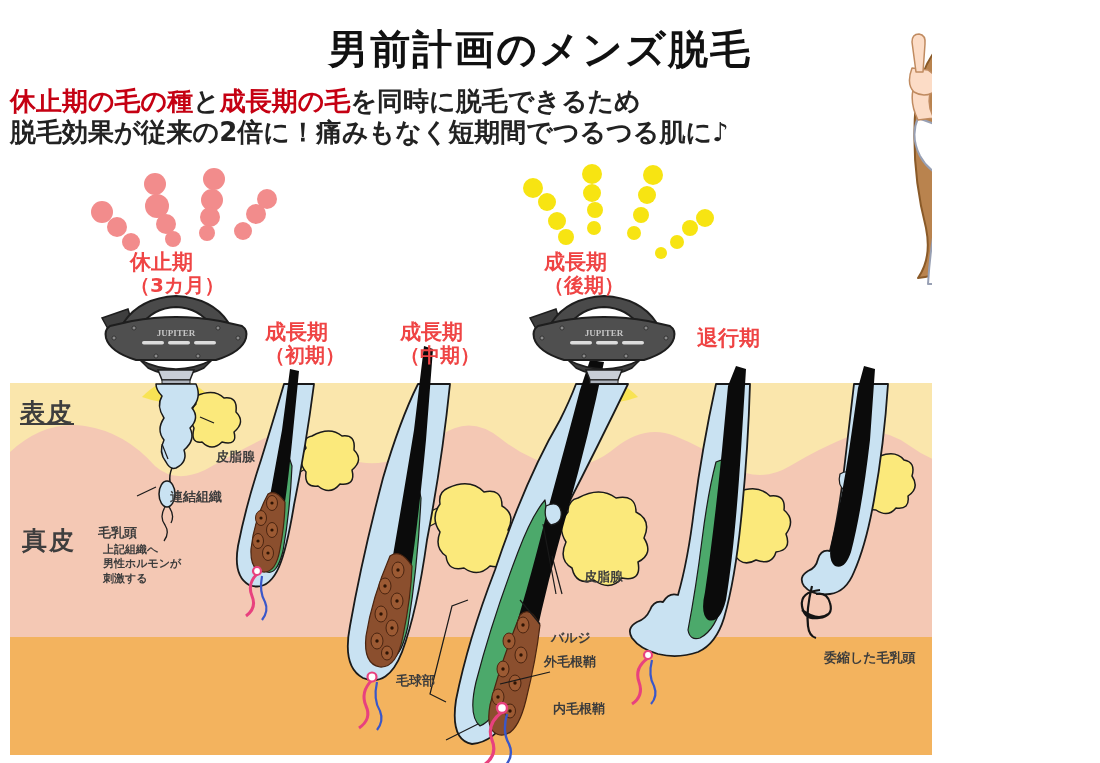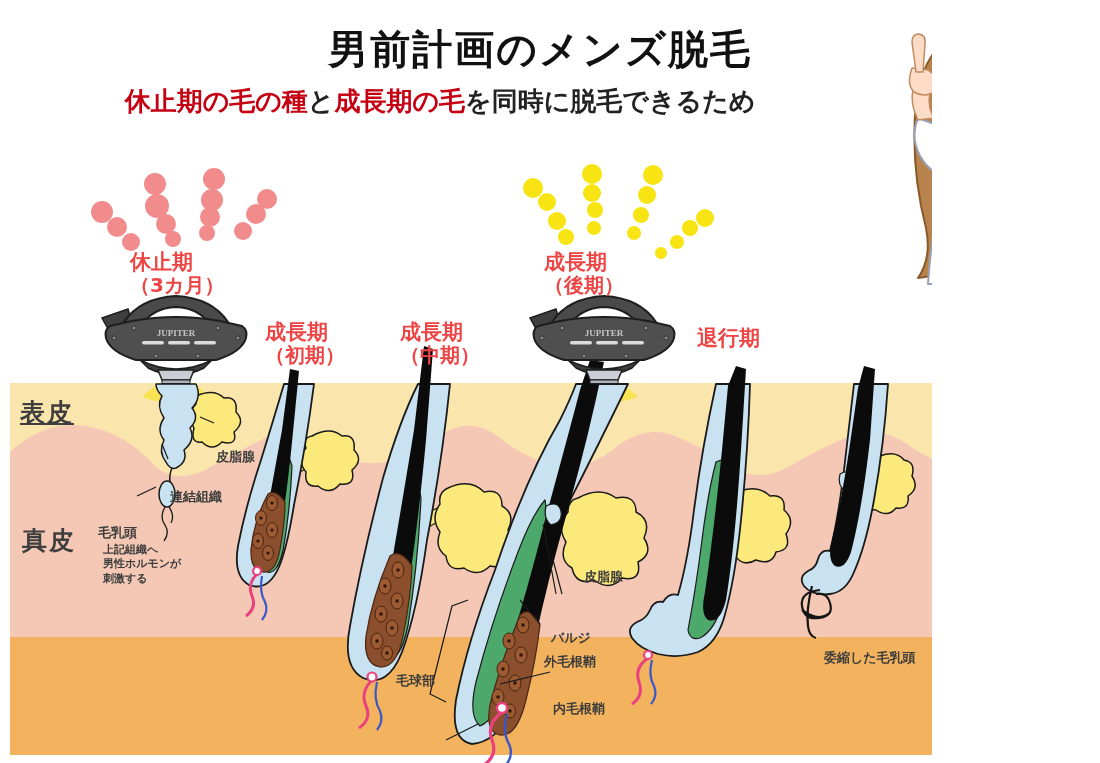--- a/index.html
+++ b/index.html
@@ -1,20 +1,20 @@
 <!DOCTYPE html>
 <html><head>
 <meta charset="utf-8">
 <style>
   html,body{margin:0;padding:0;background:#fff;}
   .canvas{position:relative;width:932px;height:763px;background:#ffffff;overflow:hidden;
           font-family:"DejaVu Sans","Liberation Sans",sans-serif;}
   .title{position:absolute;left:170px;top:22px;width:740px;text-align:center;
          font-size:40px;font-weight:900;color:#111;letter-spacing:2px;}
-  .subtitle{position:absolute;left:10px;top:86px;width:860px;text-align:center;
+  .subtitle{position:absolute;left:10px;top:86px;width:860px;text-align:left;
             font-size:26px;font-weight:700;color:#222;line-height:1.2;}
   .subtitle .em{color:#C50012;}
   .stage-label{position:absolute;width:120px;color:#ef4444;
                font-weight:800;font-size:21px;line-height:1.1;}
   .stage-label .sub{font-size:20px;font-weight:800;}
   .layer-label{position:absolute;font-size:25px;font-weight:800;color:#3E3E3E;letter-spacing:2px;}
   .anno{position:absolute;font-size:13px;font-weight:600;color:#3C3C3C;white-space:nowrap;margin-top:36px;}
   .anno.small{font-size:11px;line-height:1.3;white-space:pre-line;}
   svg{position:absolute;left:0;top:0;}
   .dot-pink{fill:#F28C8C;}
@@ -271,20 +271,21 @@
       <path d="M127,122 Q135,129 144,121" stroke="#B35038" stroke-width="2.5" fill="none" stroke-linecap="round"></path>
     </g>
   </svg>
 
   <div class="title">男前計画のメンズ脱毛</div>
 
   <div class="subtitle">
     <div>
       <span class="em">休止期の毛の種</span><span>と</span><span class="em">成長期の毛</span><span>を同時に脱毛できるため</span>
     </div>
+    <div>脱毛効果が従来の2倍に！痛みもなく短期間でつるつる肌に♪</div>
   </div>
 
   <div class="stage-label" style="left:130px;top:251px;">
     <div>休止期</div>
     <div class="sub">（3カ月）</div>
   </div>
   <div class="stage-label" style="left:265px;top:321px;">
     <div>成長期</div>
     <div class="sub">（初期）</div>
   </div>

